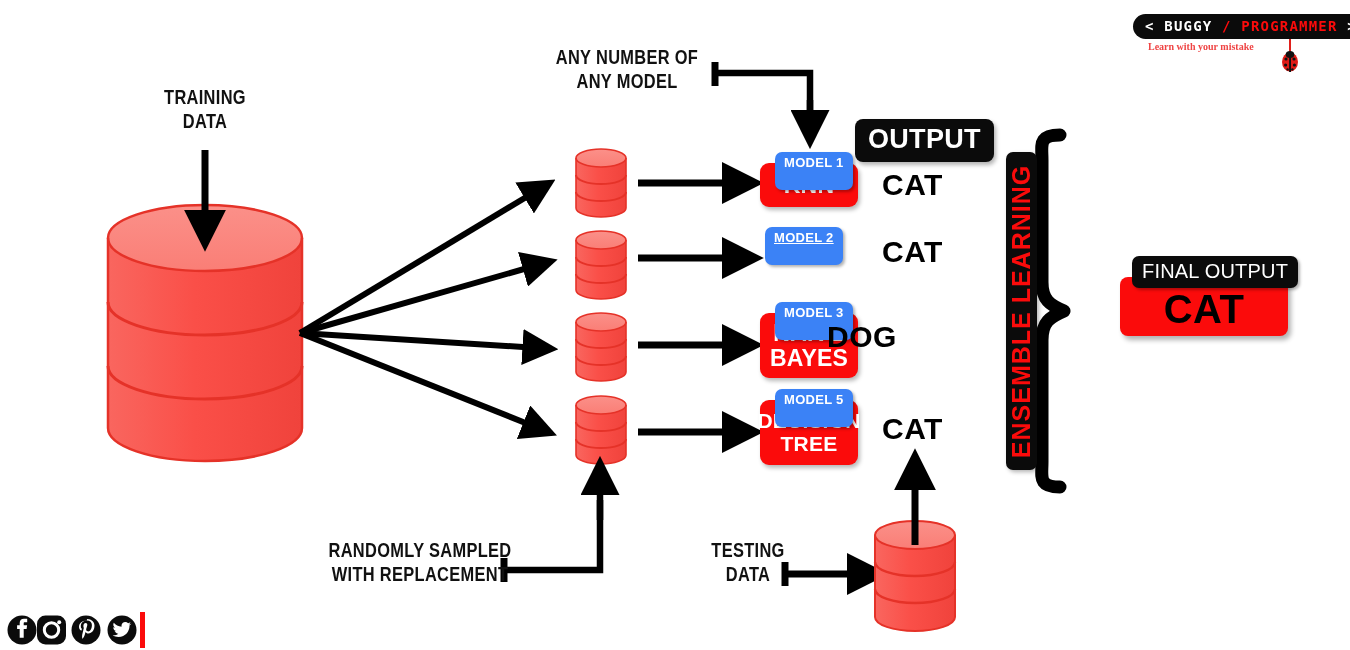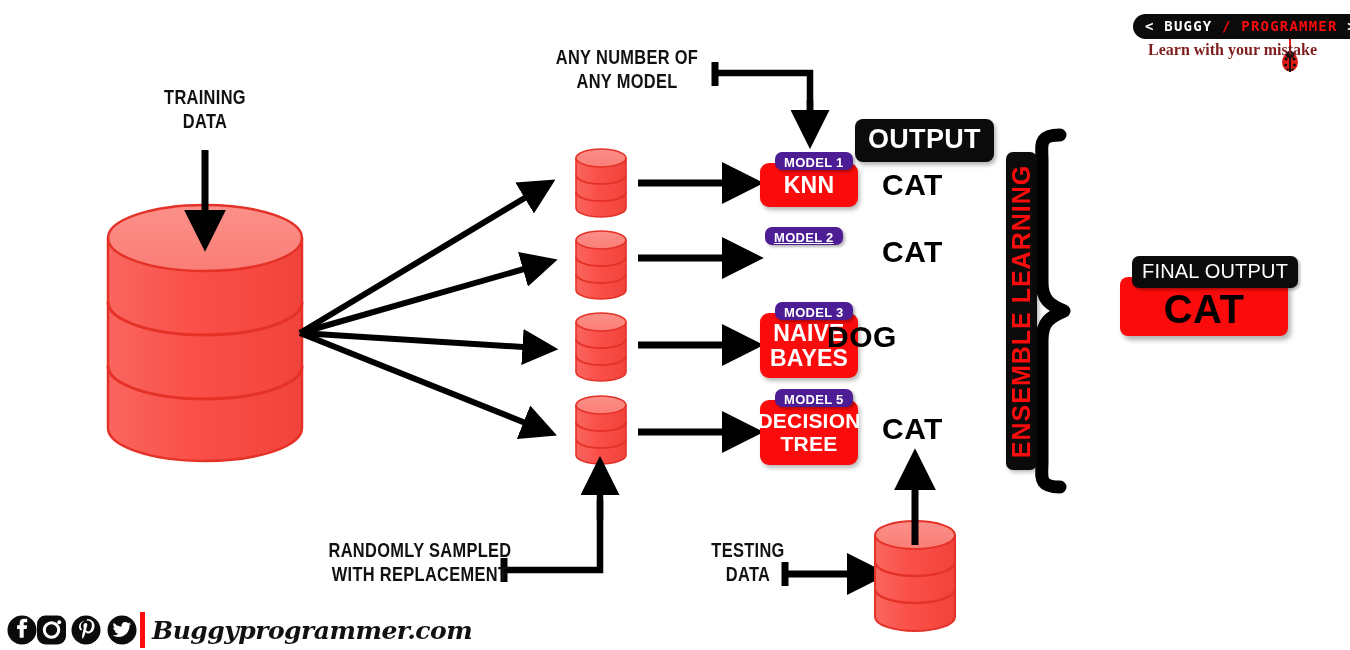--- a/index.html
+++ b/index.html
@@ -46,27 +46,27 @@
     font-weight:bold;
     display:flex;align-items:center;justify-content:center;
     text-align:center;
     line-height:1.05;
     font-size:23px;
     letter-spacing:.2px;
     box-shadow:2px 3px 4px rgba(0,0,0,.28);
   }
   .badge{
     position:absolute;
-    background:#4c1d95;
+    background:#3b82f6;
     color:#fff;
     border-radius:7px;
     font-weight:bold;
     font-size:13px;
     letter-spacing:.3px;
-    padding:3px 9px 0 9px;
+    padding:3px 9px 20px 9px;
     white-space:nowrap;
     box-shadow:2px 2px 3px rgba(0,0,0,.3);
   }
   .pred{
     font-weight:bold;
     font-size:30px;
     color:#000;
     letter-spacing:.5px;
   }
 
@@ -108,21 +108,21 @@
   #logo-pill{
     background:#0b0b0b;border-radius:18px;
     padding:4px 12px 5px 12px;
     font-family:"DejaVu Sans Mono","Liberation Mono",monospace;
     font-weight:bold;font-size:14px;letter-spacing:1.2px;white-space:nowrap;
   }
   #logo-pill .w{color:#fff;}
   #logo-pill .r{color:#FB0B0B;}
   #logo-tag{
     font-family:"Liberation Serif","DejaVu Serif",serif;
-    font-weight:bold;font-size:16px;color:#7f1d1d;white-space:nowrap;
+    font-weight:bold;font-size:10px;color:#ef4444;white-space:nowrap;
   }
 
   
   #footer-site{
     font-family:"DejaVu Serif",serif;
     font-style:italic;font-weight:bold;font-size:25px;color:#111;
     letter-spacing:-.5px;white-space:nowrap;
   }
   #divider{width:5px;height:36px;background:#FB0B0B;}
 </style>
@@ -312,15 +312,14 @@
 
   <div class="abs" id="logo-pill" style="left:1133px;top:14px;">
     <span class="w">&lt;</span>
     <span class="w">BUGGY</span>
     <span class="r">/ PROGRAMMER</span>
     <span class="w">&gt;</span>
   </div>
   <div class="abs" id="logo-tag" style="left:1148px;top:41px;">Learn with your mistake</div>
 
   <div class="abs" id="divider" style="left:140px;top:612px;"></div>
-  <div class="abs" id="footer-site" style="left:152px;top:616px;">Buggyprogrammer.com</div>
 
 </div>
 
 </body></html>

